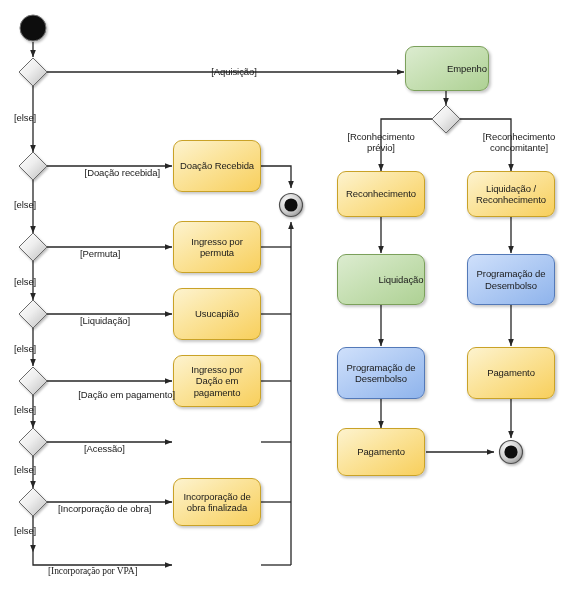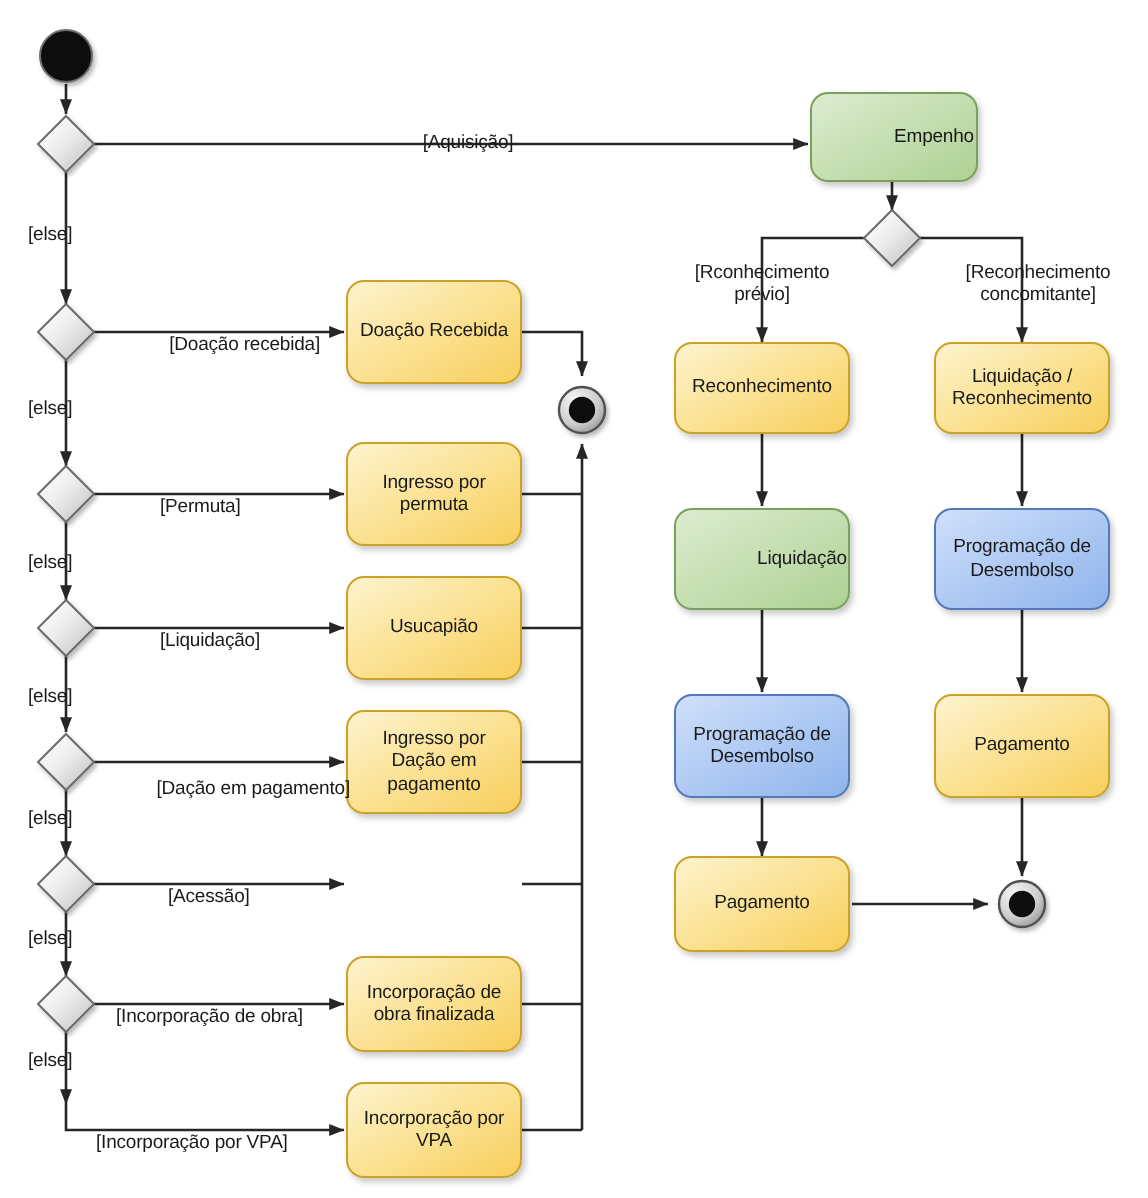--- a/index.html
+++ b/index.html
@@ -169,22 +169,20 @@
   <div class="node-box n-yellow" style="left:173px; top:288px; width:88px; height:52px;">Usucapião</div>
 
   <div class="node-box n-yellow" style="left:173px; top:355px; width:88px; height:52px; white-space:pre-line;">Ingresso por
 Dação em
 pagamento</div>
 
 
   <div class="node-box n-yellow" style="left:173px; top:478px; width:88px; height:48px; white-space:pre-line;">Incorporação de
 obra finalizada</div>
 
-  <div class="node-box n-yellow" style="left:173px; top:541px; width:88px; height:48px; white-space:pre-line;">Incorporação por
-VPA</div>
 
   <div class="node-box n-green" style="left:405px; top:46px; width:84px; height:45px;">Empenho</div>
 
   <div class="node-box n-yellow" style="left:337px; top:171px; width:88px; height:46px;">Reconhecimento</div>
 
   <div class="node-box n-green" style="left:337px; top:254px; width:88px; height:51px;">Liquidação</div>
 
   <div class="node-box n-blue" style="left:337px; top:347px; width:88px; height:52px; white-space:pre-line;">Programação de
 Desembolso</div>
 
@@ -219,21 +217,21 @@
   <div class="edge-label" style="left:14px; top:404px; width:40px; text-align:left;">[else]</div>
 
   <div class="edge-label" style="left:84px; top:443px; width:66px; text-align:left;">[Acessão]</div>
 
   <div class="edge-label" style="left:14px; top:464px; width:40px; text-align:left;">[else]</div>
 
   <div class="edge-label" style="left:58px; top:503px; width:140px; text-align:left;">[Incorporação de obra]</div>
 
   <div class="edge-label" style="left:14px; top:525px; width:40px; text-align:left;">[else]</div>
 
-  <div class="edge-label" style="left:48px; top:566px; width:126px; text-align:left;">[Incorporação por VPA]</div>
+  <div class="edge-label" style="left:48px; top:566px; width:126px; text-align:left;font-family:Liberation Serif, serif;">[Incorporação por VPA]</div>
 
   <div class="edge-label" style="left:330px; top:131px; width:102px; white-space:pre-line;">[Rconhecimento
 prévio]</div>
 
   <div class="edge-label" style="left:464px; top:131px; width:110px; white-space:pre-line;">[Reconhecimento
 concomitante]</div>
 
 </div>
 
 </body></html>

